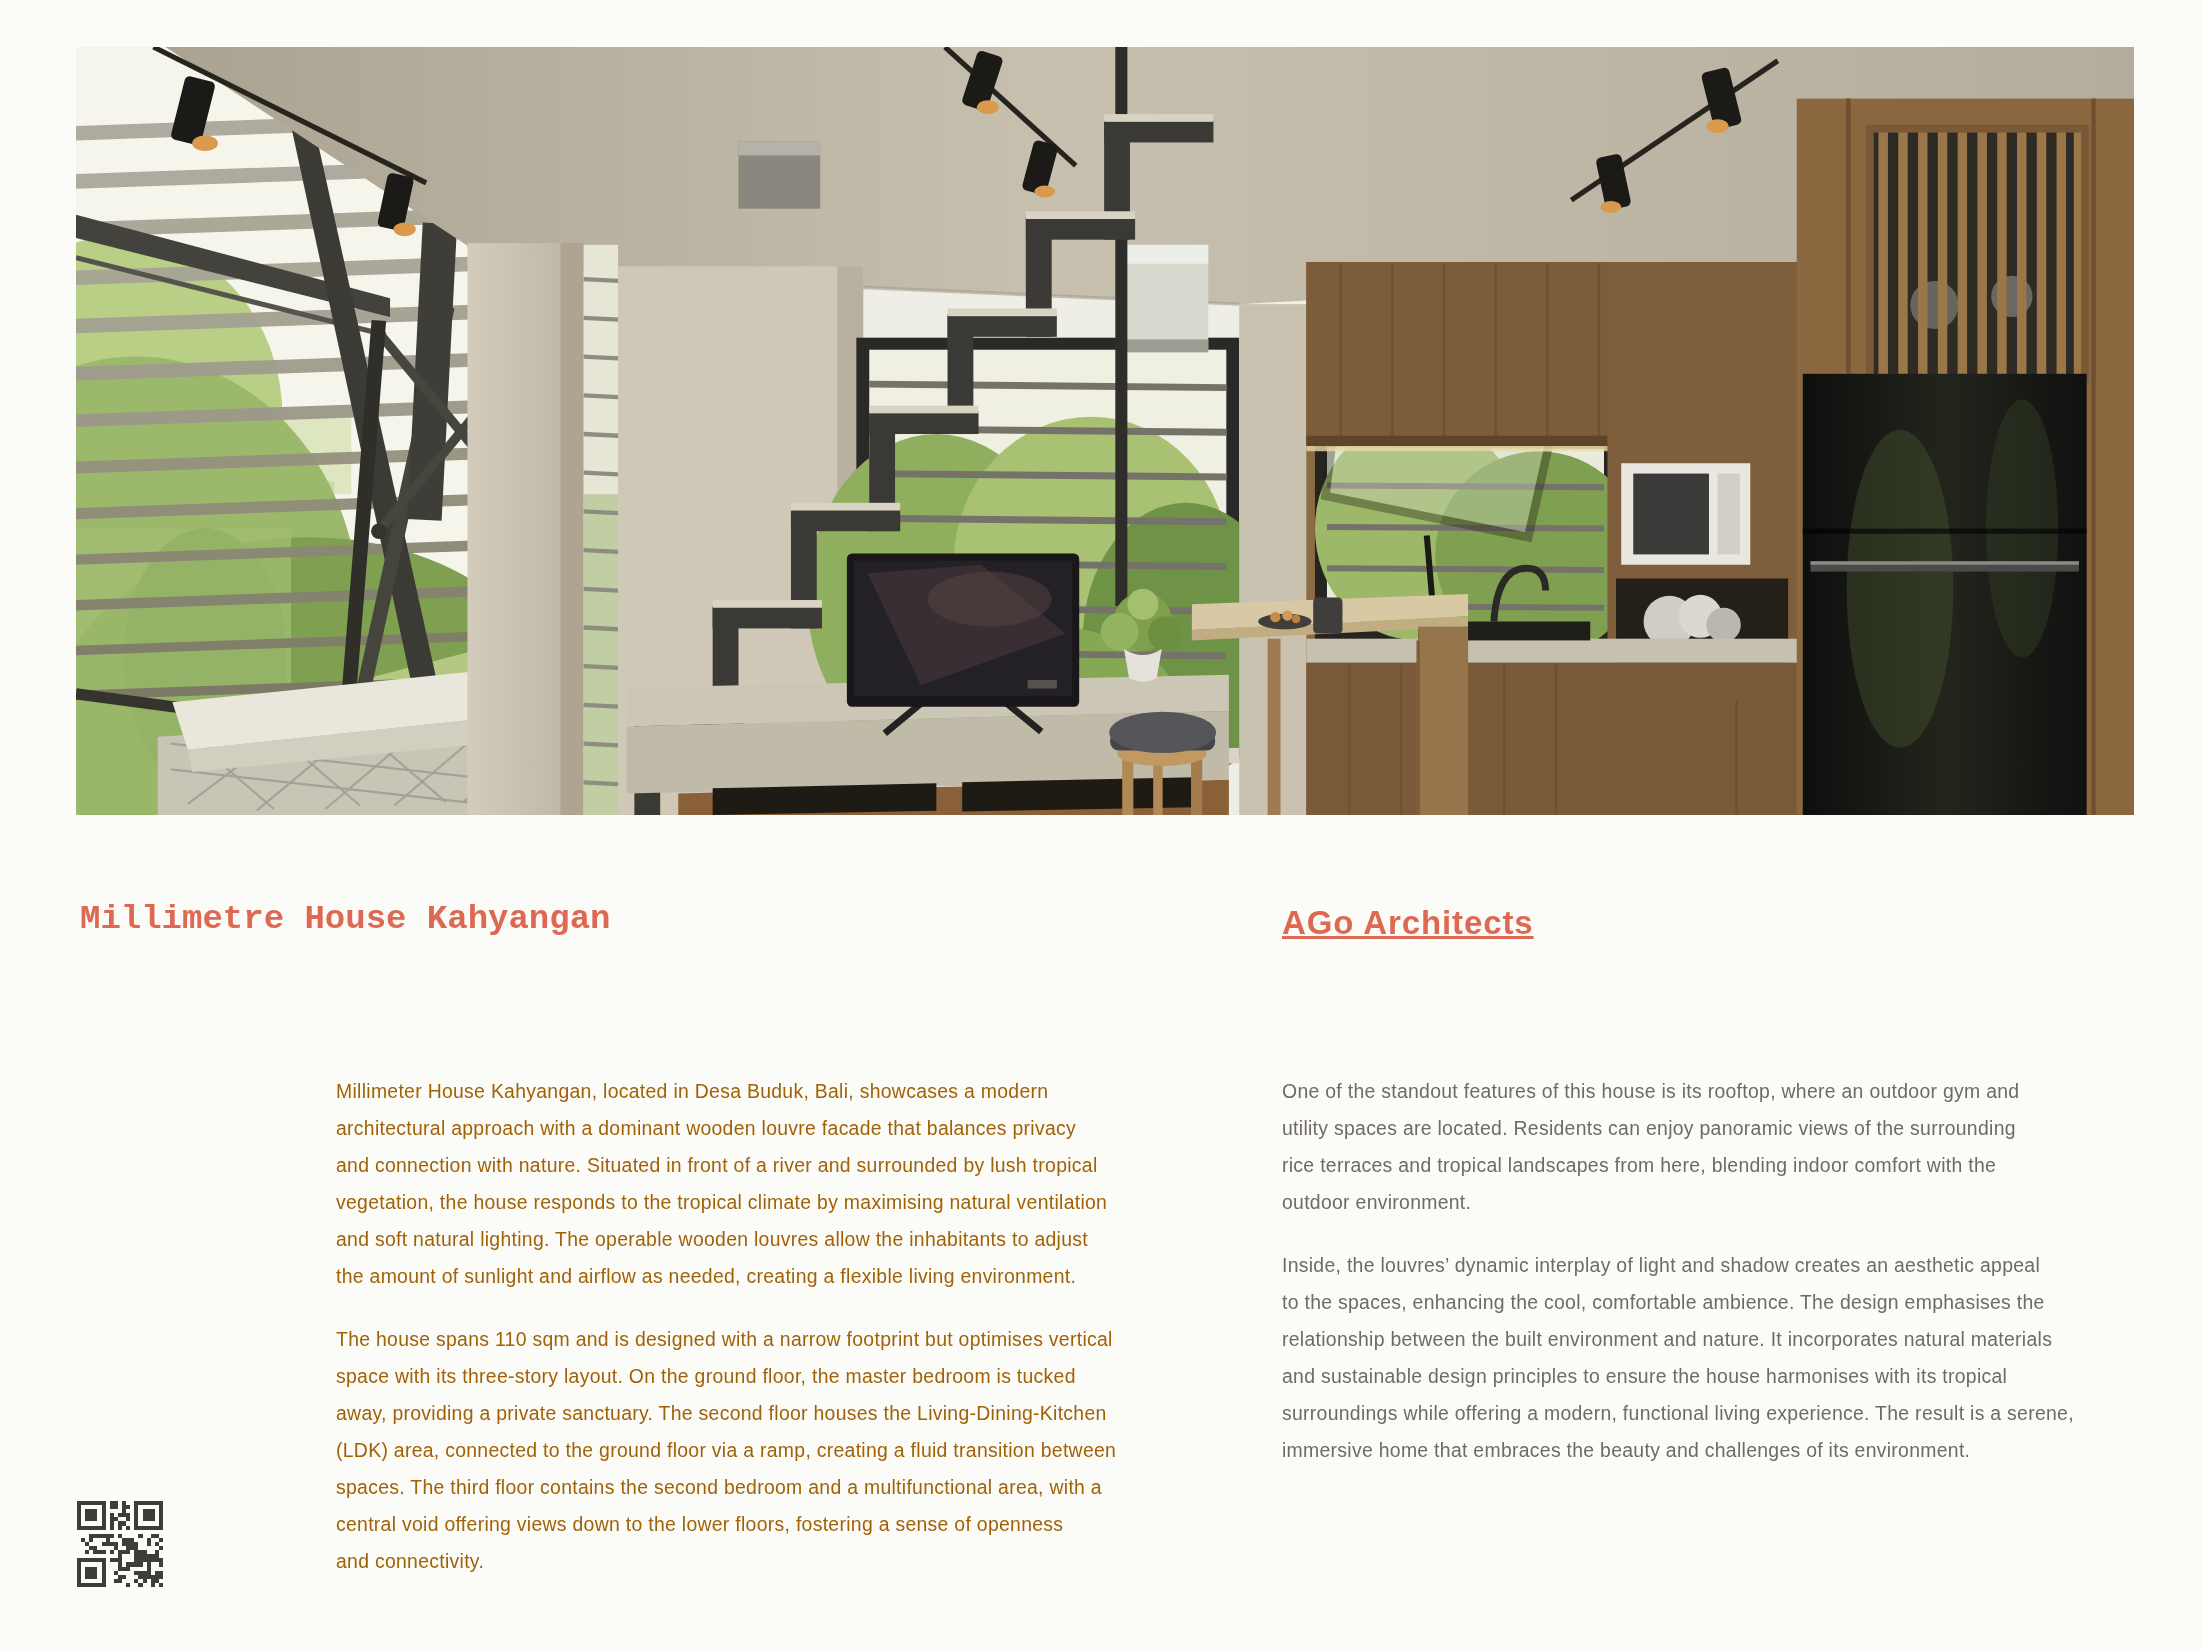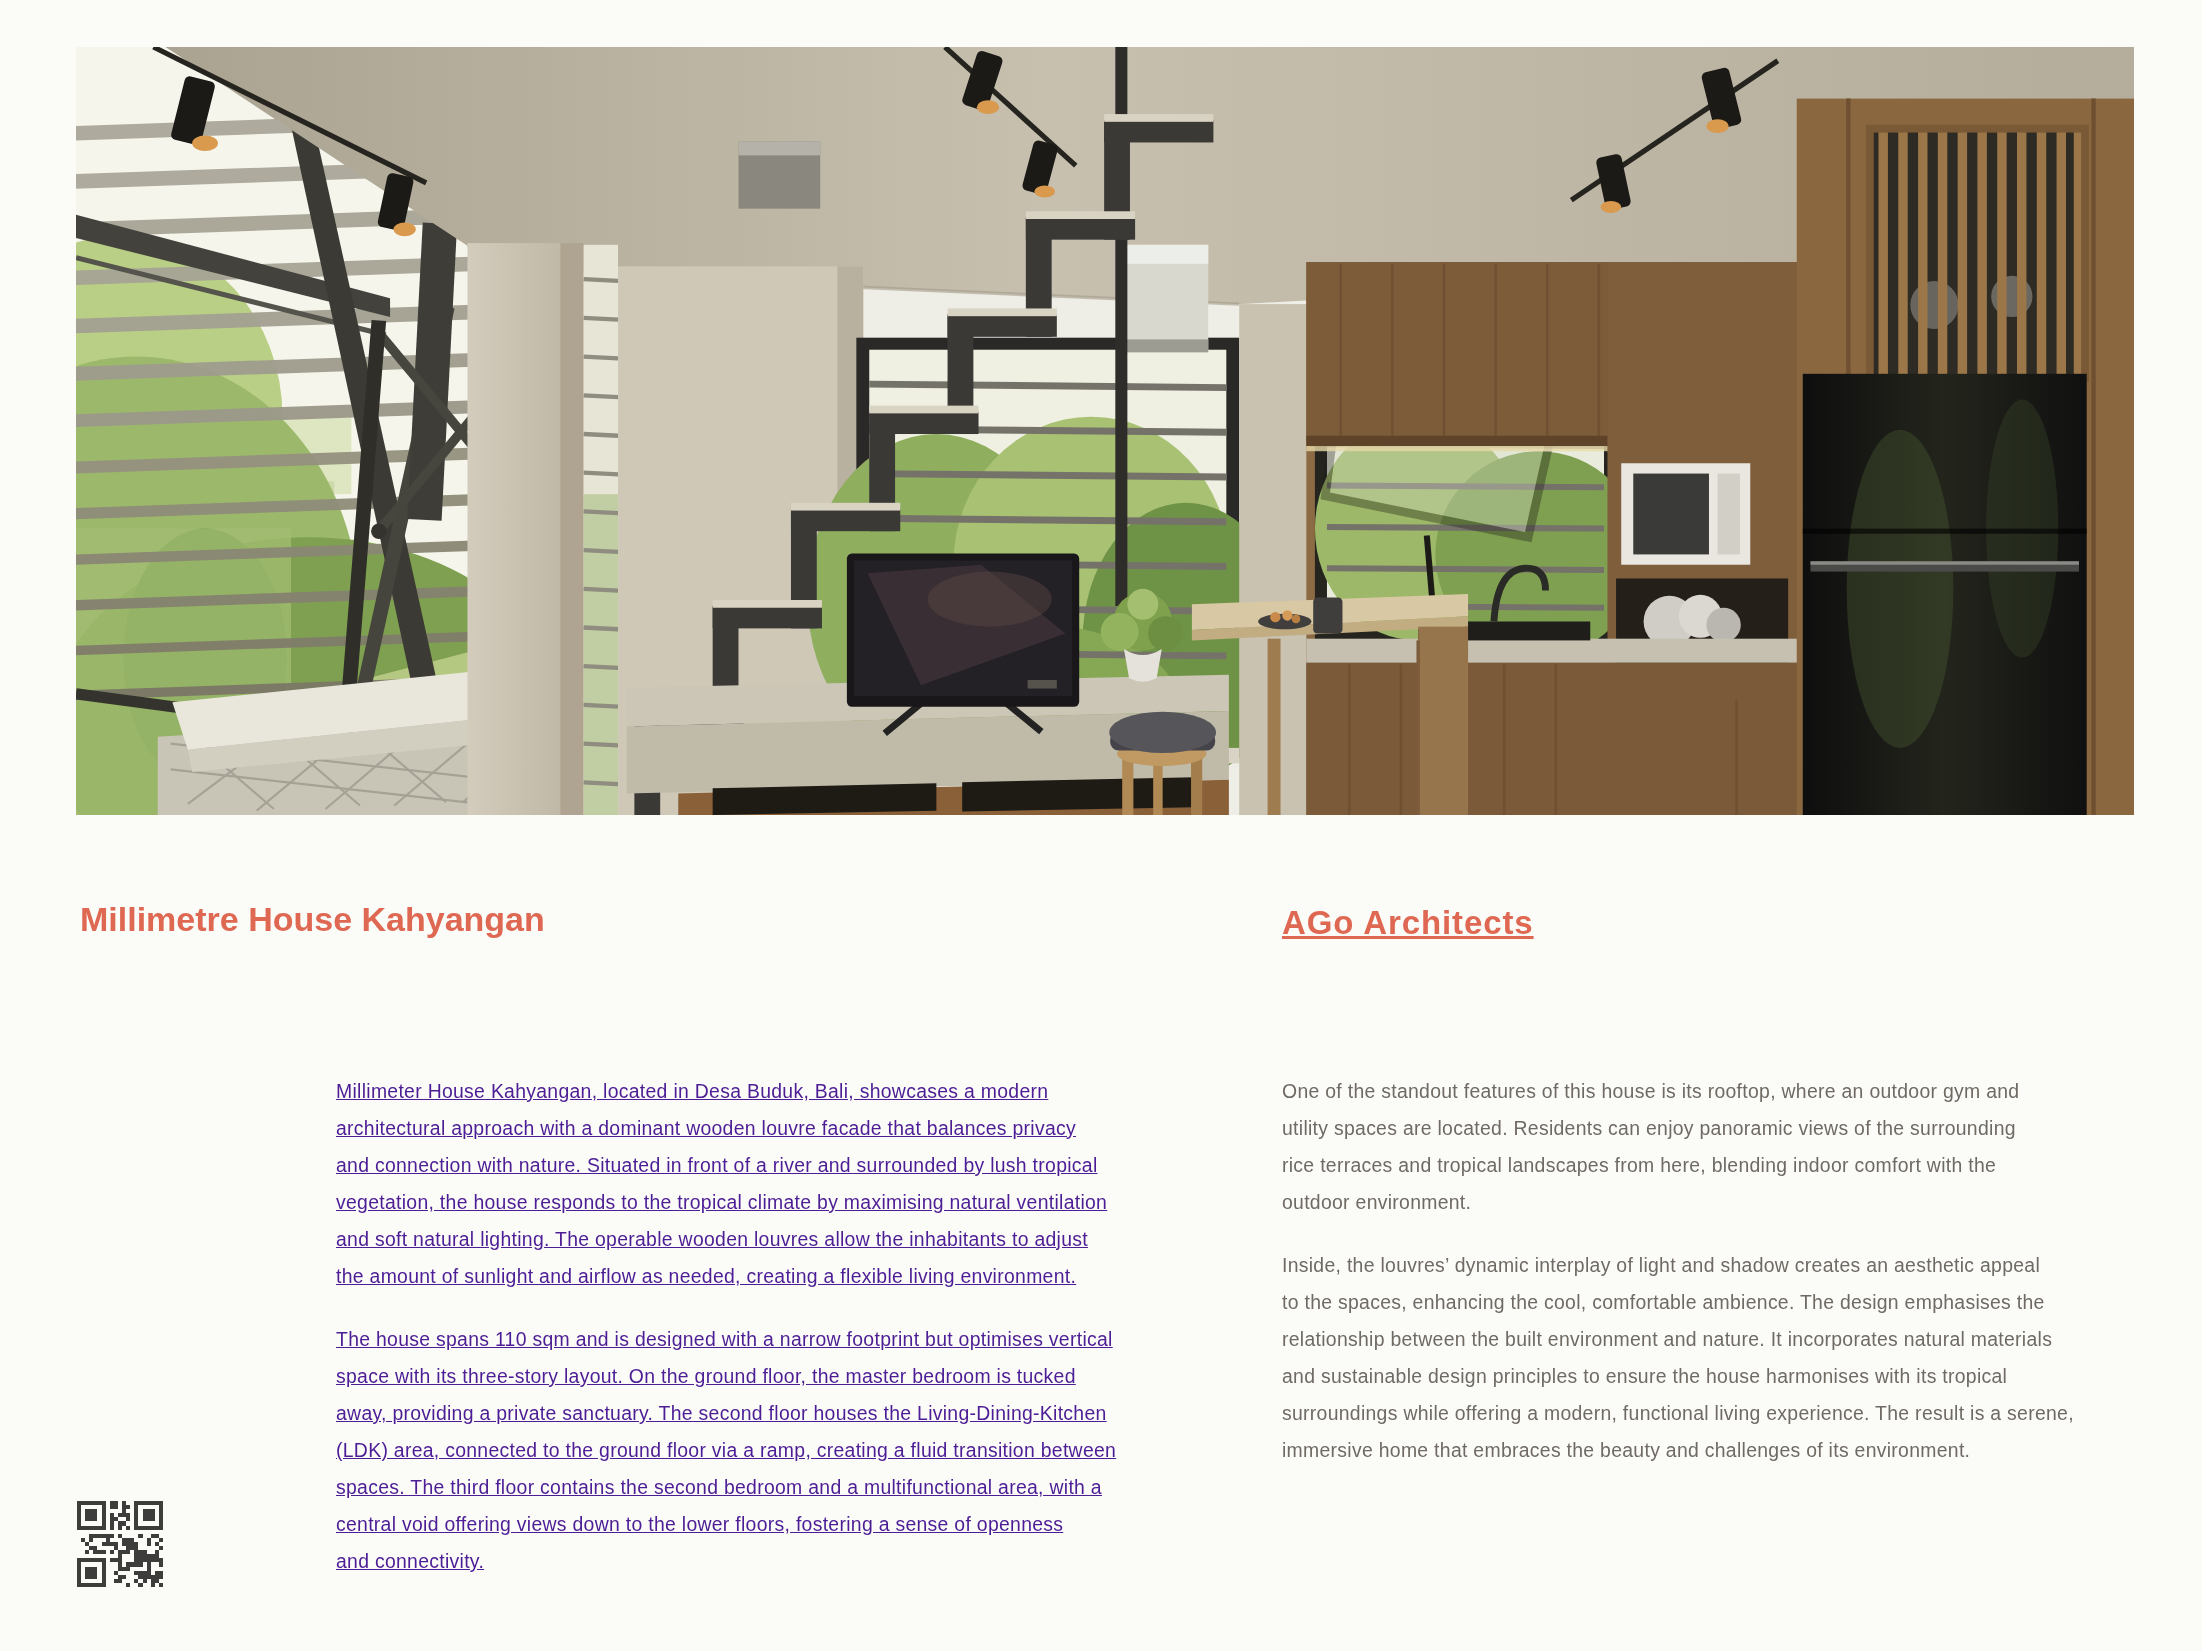--- a/index.html
+++ b/index.html
@@ -8,21 +8,21 @@
     background:#fbfbf8;
     font-family:"Liberation Sans", sans-serif;
   }
   .hero{
     position:absolute;left:76px;top:47px;width:2058px;height:768px;
     overflow:hidden;background:#d9d5c8;
   }
   .hero svg{display:block;width:100%;height:100%;}
   .title{
     position:absolute;top:900px;
-    font-family:Liberation Sans, sans-serif;
+    font-family:Liberation Mono, monospace;
     font-weight:700;font-size:34px;letter-spacing:0px;
     white-space:nowrap;
   }
   .title.left{left:80px;}
   .title.right{
     left:1282px;top:904px;
     font-family:"Liberation Sans", sans-serif;
     font-weight:600;font-size:33px;letter-spacing:0.9px;
   }
   .col{
@@ -367,21 +367,21 @@
     <ellipse cx="1908" cy="92" rx="13" ry="8" fill="#d99a4e"></ellipse>
     <rect x="1772" y="126" width="30" height="62" rx="6" fill="#1c1a17" transform="rotate(-12 1787 157)"></rect>
     <ellipse cx="1784" cy="186" rx="12" ry="7" fill="#d99a4e"></ellipse>
   </g>
 </svg>
 </figure>
 
 <h1 class="title left accent" style="margin: 0px; color: rgb(223, 104, 82);">Millimetre House Kahyangan</h1>
 <h2 class="title right accent" style="margin: 0px; color: rgb(223, 104, 82); text-decoration: underline;">AGo Architects</h2>
 
-<div class="col left" style="color: #4c1d95; text-decoration: underline;">
+<div class="col left" style="color: #a16207;">
   <p>Millimeter House Kahyangan, located in Desa Buduk, Bali, showcases a modern
 architectural approach with a dominant wooden louvre facade that balances privacy
 and connection with nature. Situated in front of a river and surrounded by lush tropical
 vegetation, the house responds to the tropical climate by maximising natural ventilation
 and soft natural lighting. The operable wooden louvres allow the inhabitants to adjust
 the amount of sunlight and airflow as needed, creating a flexible living environment.</p>
   <p>The house spans 110 sqm and is designed with a narrow footprint but optimises vertical
 space with its three-story layout. On the ground floor, the master bedroom is tucked
 away, providing a private sanctuary. The second floor houses the Living-Dining-Kitchen
 (LDK) area, connected to the ground floor via a ramp, creating a fluid transition between

